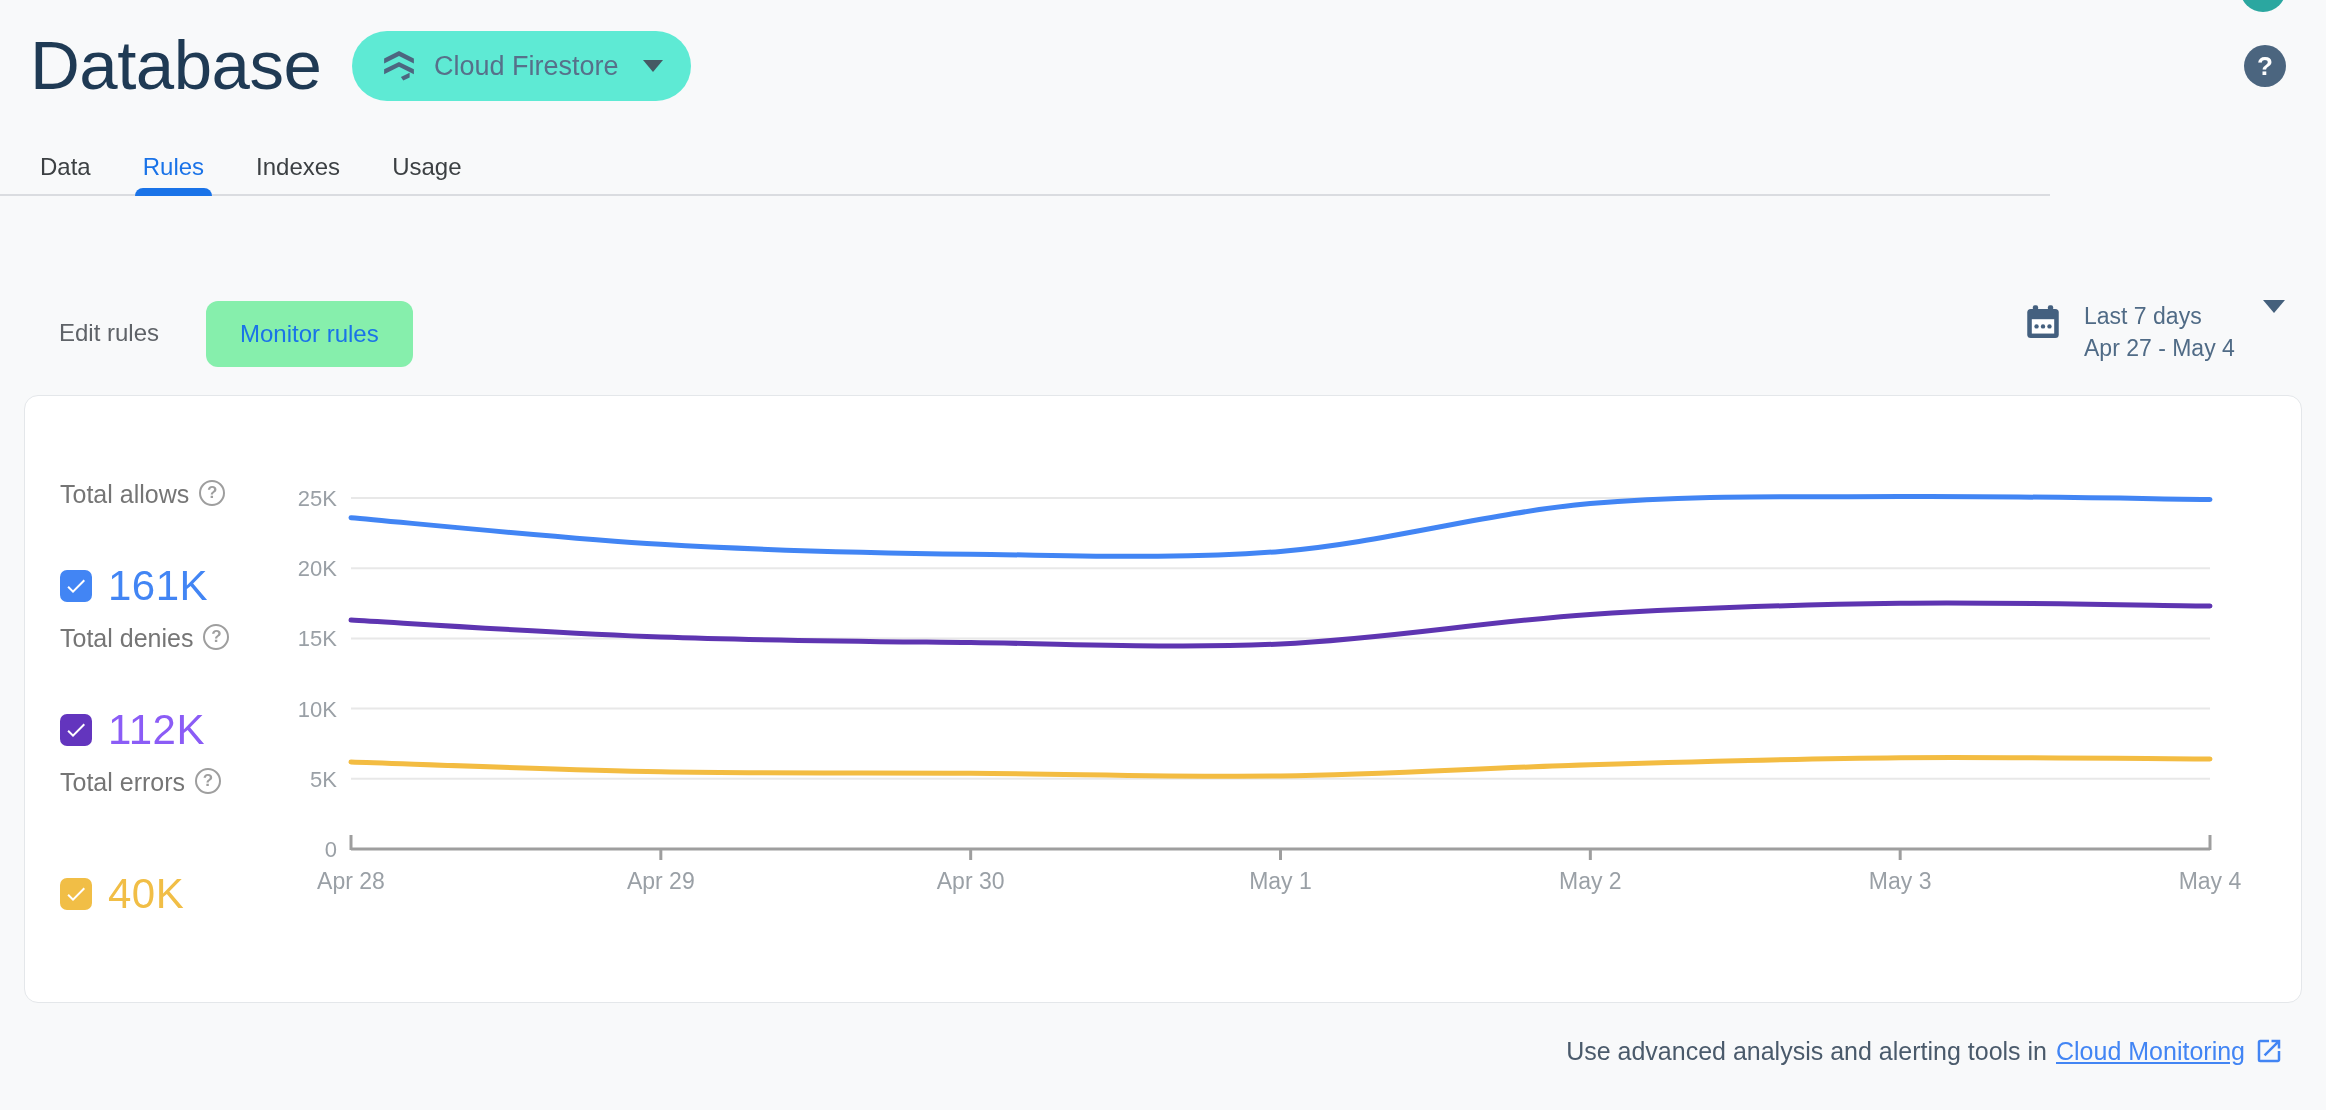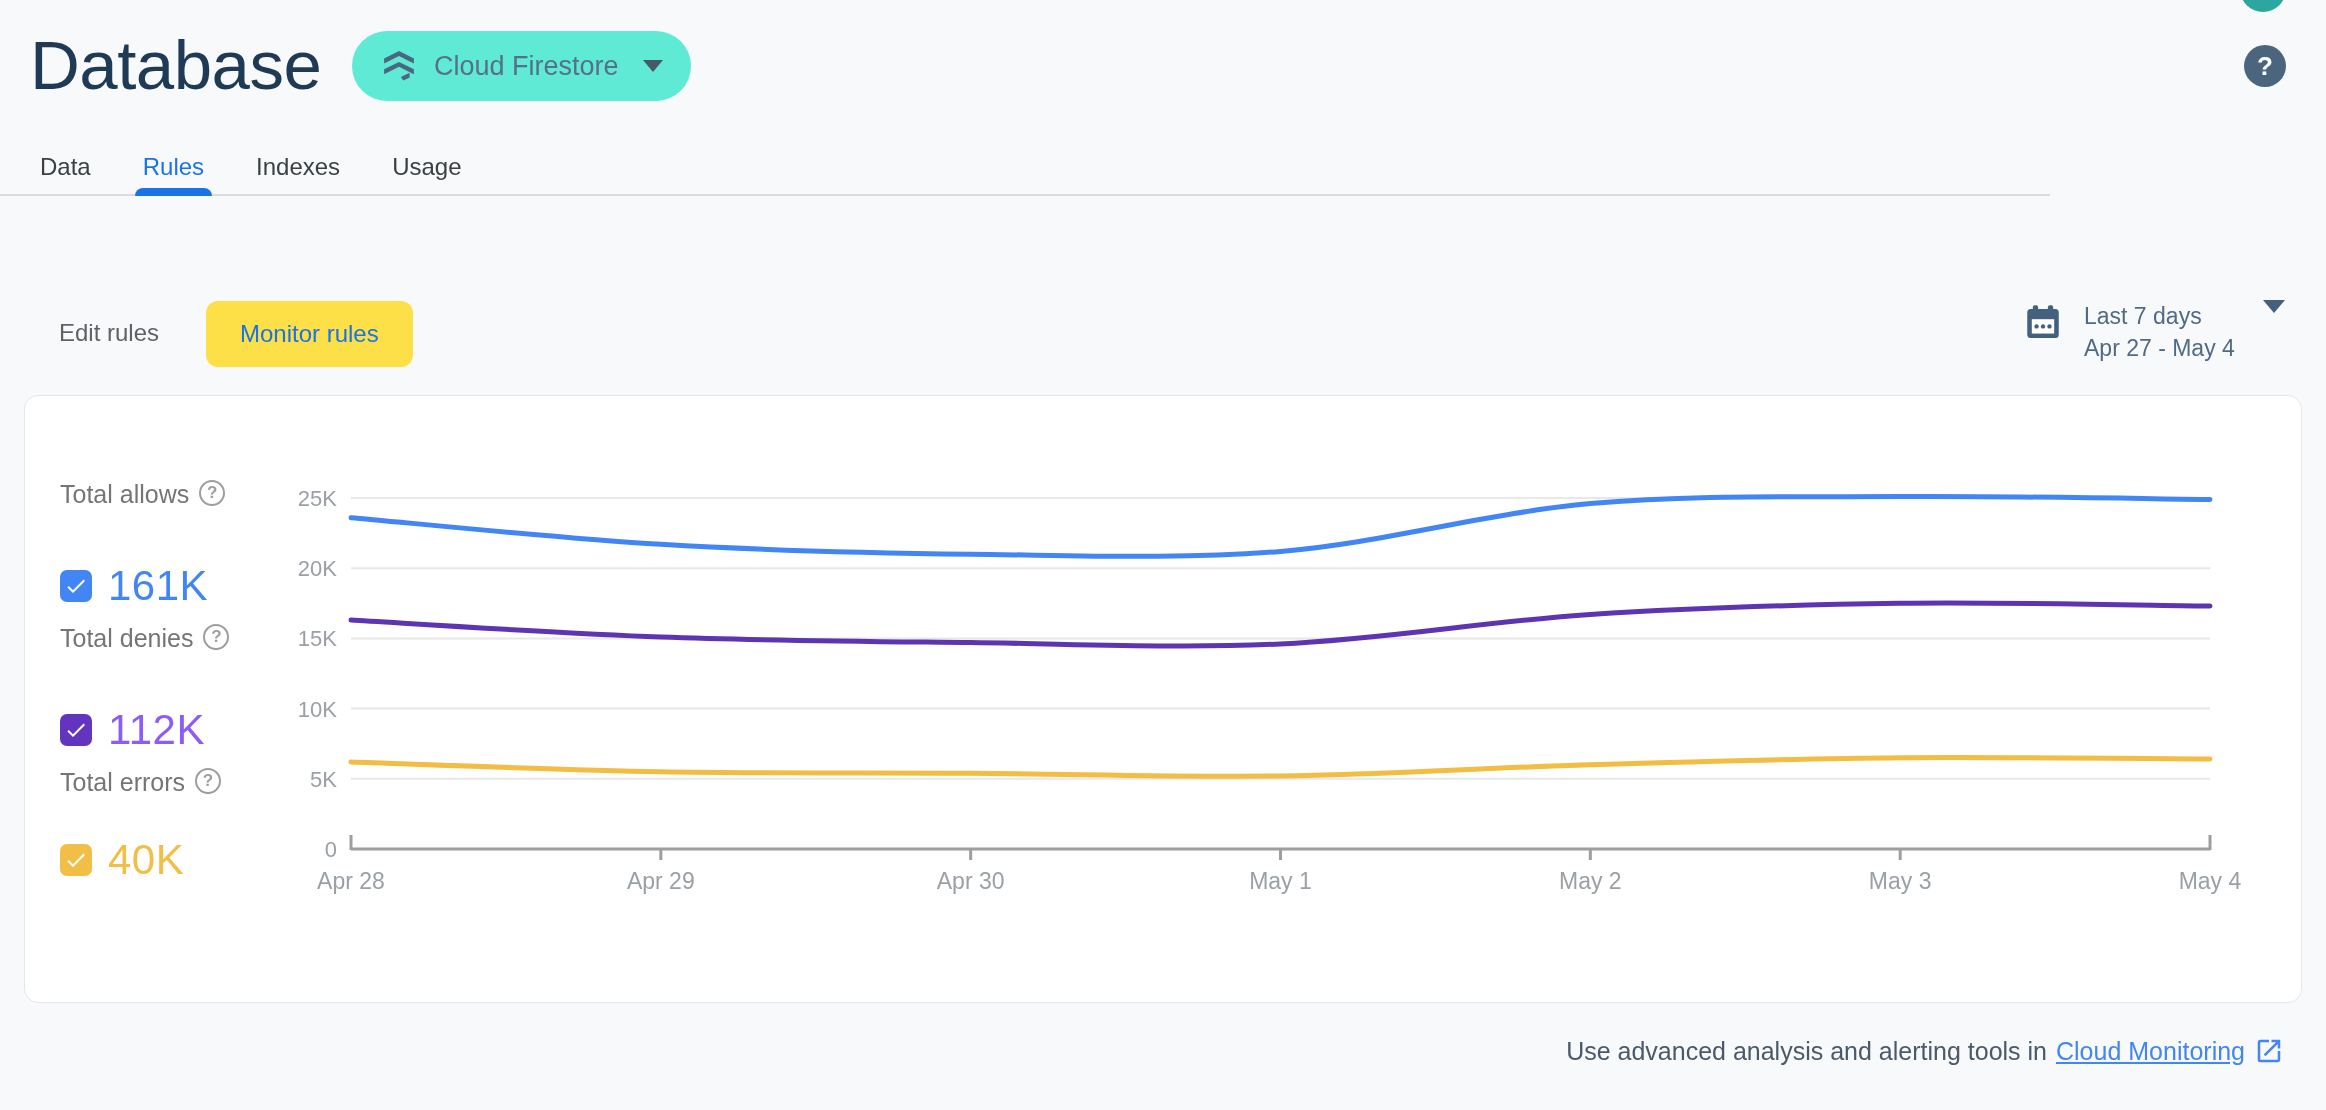--- a/index.html
+++ b/index.html
@@ -15,21 +15,21 @@
   .caret{width:0;height:0;border-left:10px solid transparent;border-right:10px solid transparent;border-top:12px solid #455a64;margin-left:8px;}
 
   
   .tabs{position:absolute;left:0;top:140px;width:2050px;height:56px;display:flex;align-items:center;padding-left:14px;border-bottom:2px solid #dadce0;box-sizing:border-box;}
   .tab{position:relative;height:100%;display:flex;align-items:center;padding:0 26px;font-size:24px;font-weight:500;color:#3c4043;cursor:pointer;}
   .tab.active{color:#1a73e8;}
   .tab-indicator{position:absolute;left:18px;right:18px;bottom:-2px;height:8px;border-radius:8px 8px 0 0;background:#1a73e8;}
 
   
   .edit-rules{position:absolute;left:59px;top:319px;background:none;border:none;font-size:24px;font-weight:500;color:#5f6368;cursor:pointer;font-family:inherit;padding:0;}
-  .monitor-rules{position:absolute;left:206px;top:301px;height:66px;padding:0 34px;border:none;border-radius:12px;background:#fde047;color:#1a73e8;font-size:24px;font-weight:500;cursor:pointer;font-family:inherit;}
+  .monitor-rules{position:absolute;left:206px;top:301px;height:66px;padding:0 34px;border:none;border-radius:12px;background:#86efac;color:#1a73e8;font-size:24px;font-weight:500;cursor:pointer;font-family:inherit;}
   .date-range{position:absolute;left:2022px;top:300px;display:flex;gap:20px;cursor:pointer;}
   .date-range .dr-text{font-size:23px;line-height:32px;color:#506b86;}
   .date-range .caret{border-top-color:#44607c;border-left-width:11px;border-right-width:11px;border-top-width:13px;}
 
   
   .card{position:absolute;left:24px;top:395px;width:2278px;height:608px;background:#fff;border:1px solid #e4e7ea;border-radius:14px;box-sizing:border-box;}
   .lg-label{position:absolute;left:35px;display:flex;align-items:flex-start;gap:10px;font-size:25px;color:#757575;}
   .q-icon{width:26px;height:26px;border:2px solid #9e9e9e;border-radius:50%;color:#9e9e9e;font-size:17px;font-weight:700;display:flex;align-items:center;justify-content:center;cursor:pointer;box-sizing:border-box;}
   .lg-value{position:absolute;left:35px;display:flex;align-items:center;gap:16px;margin-top:40px;}
   .cb{width:32px;height:32px;border-radius:7px;display:flex;align-items:center;justify-content:center;cursor:pointer;}
@@ -131,21 +131,21 @@
             <path d="M9 16.2 4.8 12l-1.4 1.4L9 19 21 7l-1.4-1.4z" fill="#fff"></path>
           </svg>
       </span>
       <span class="val" style="color: #8b5cf6;">112K</span>
     </div>
 
     <div class="lg-label" style="top:372px;">
       <span>Total errors</span>
       <span class="q-icon">?</span>
     </div>
-    <div class="lg-value" style="top:400px;">
+    <div class="lg-value" style="top:434px;">
       <span class="cb" style="background: rgb(241, 190, 70);">
         <svg viewBox="0 0 24 24">
             <path d="M9 16.2 4.8 12l-1.4 1.4L9 19 21 7l-1.4-1.4z" fill="#fff"></path>
           </svg>
       </span>
       <span class="val" style="color: rgb(241, 190, 70);">40K</span>
     </div>
 
     <svg id="chart" width="2276" height="606" viewBox="0 0 2276 606">
         <text x="312" y="461" text-anchor="end" fill="#9AA0A6" font-size="22">0</text>

